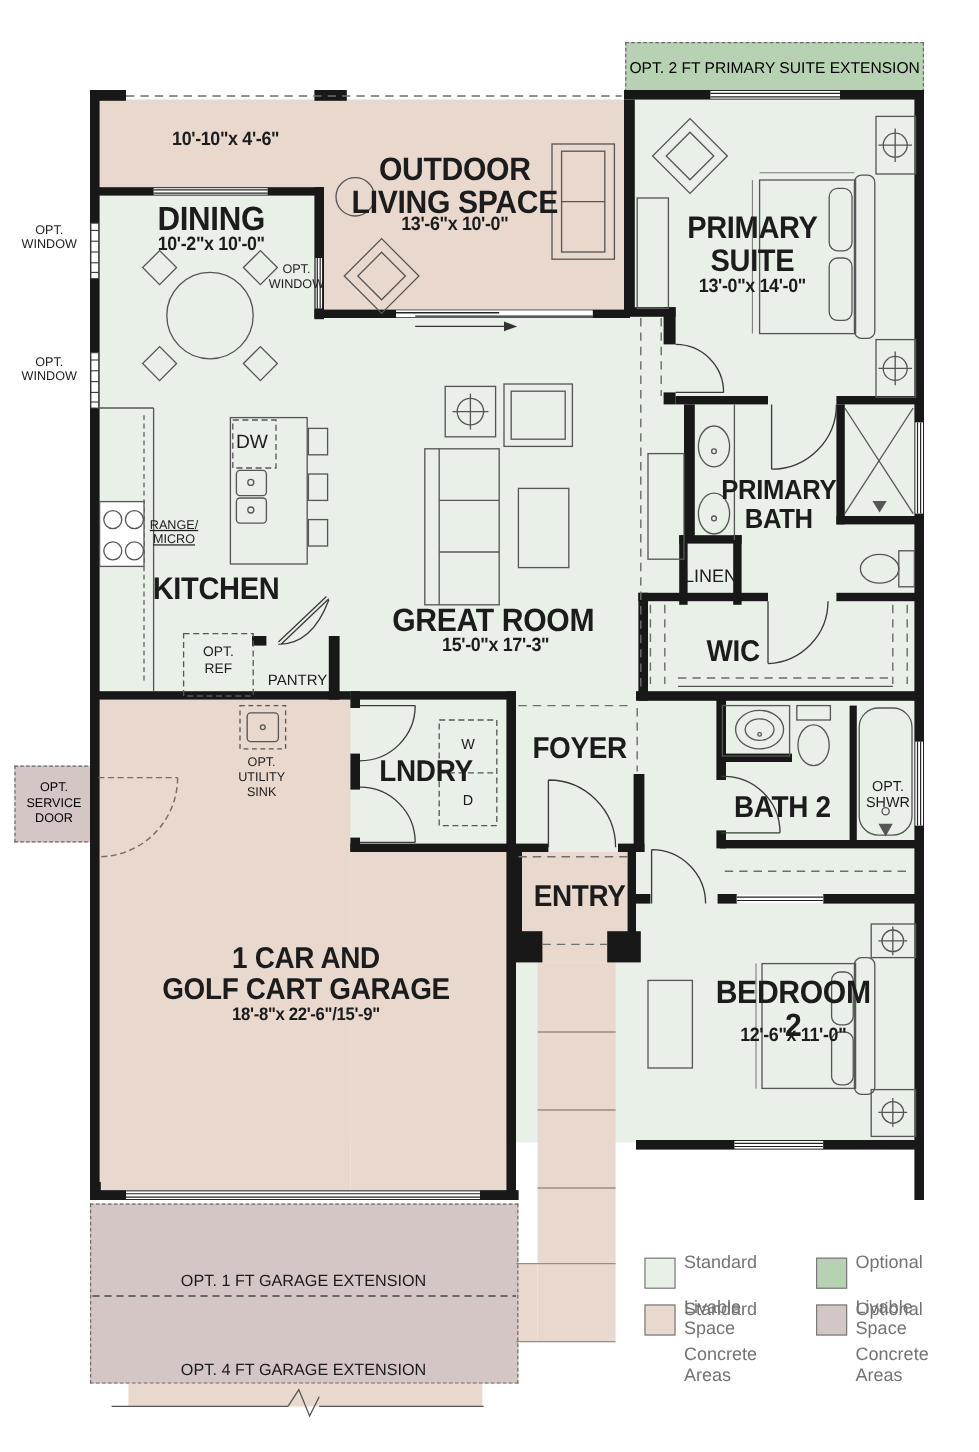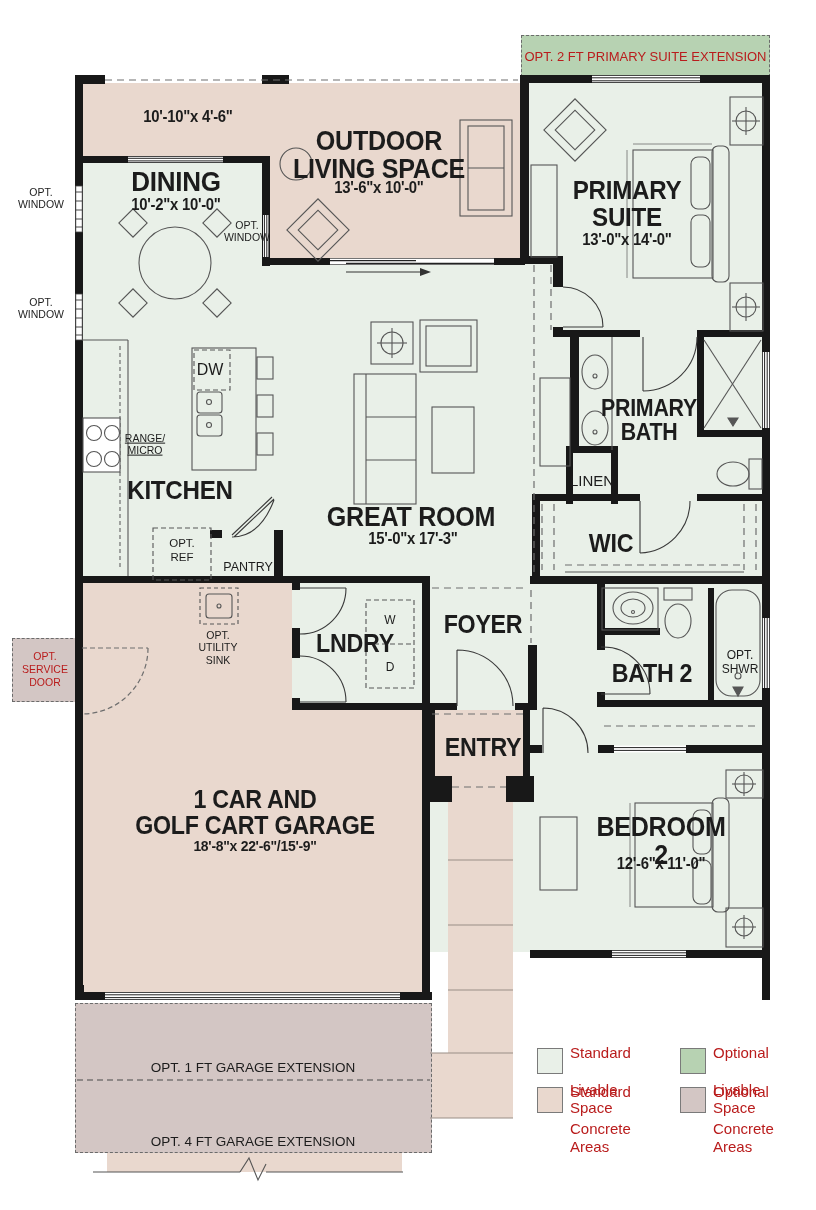--- a/index.html
+++ b/index.html
@@ -6,24 +6,24 @@
   #canvas{position:relative;width:816px;height:1210px;background:#fff;overflow:hidden;
           font-family:"Liberation Sans",sans-serif;}
   .region{position:absolute;}
   .dashedbox{border:1.5px dashed #6b6b6b;box-sizing:border-box;}
   #plan-svg{position:absolute;left:0;top:0;z-index:3;}
   .lbl{position:absolute;z-index:5;transform:translate(-50%,-50%) scaleX(.93);
        font-weight:700;color:#1c1c1c;text-align:center;white-space:pre-line;
        line-height:1.05;letter-spacing:-.3px;}
   .sm{font-weight:400;letter-spacing:0;line-height:1.18;transform:translate(-50%,-50%);}
   .banner-text{position:absolute;z-index:5;width:100%;text-align:center;
-       font-size:13px;color:#b91c1c;font-weight:400;top:50%;transform:translateY(-50%);}
+       font-size:13px;color:#000000;font-weight:400;top:50%;transform:translateY(-50%);}
   .legend-item{position:absolute;z-index:5;}
   .swatch{position:absolute;width:26px;height:26px;border:1px solid #7a7a7a;box-sizing:border-box;}
-  .legend-text{position:absolute;font-size:15px;color:#b91c1c;line-height:1.22;white-space:pre-line;}
+  .legend-text{position:absolute;font-size:15px;color:#737373;line-height:1.22;white-space:pre-line;}
 </style>
 </head>
 <body>
 
 <div id="canvas">
 
   <div class="region" style="left: 82px; top: 83px; width: 686px; height: 869px; background-color: rgb(233, 240, 232);"></div>
   <div class="region" style="left: 83px; top: 83px; width: 437px; height: 76px; background-color: rgb(233, 216, 206);"></div>
   <div class="region" style="left: 270px; top: 159px; width: 250px; height: 101px; background-color: rgb(233, 216, 206);"></div>
   <div class="region" style="left: 82px; top: 583px; width: 210px; height: 417px; background-color: rgb(233, 216, 206);"></div>

